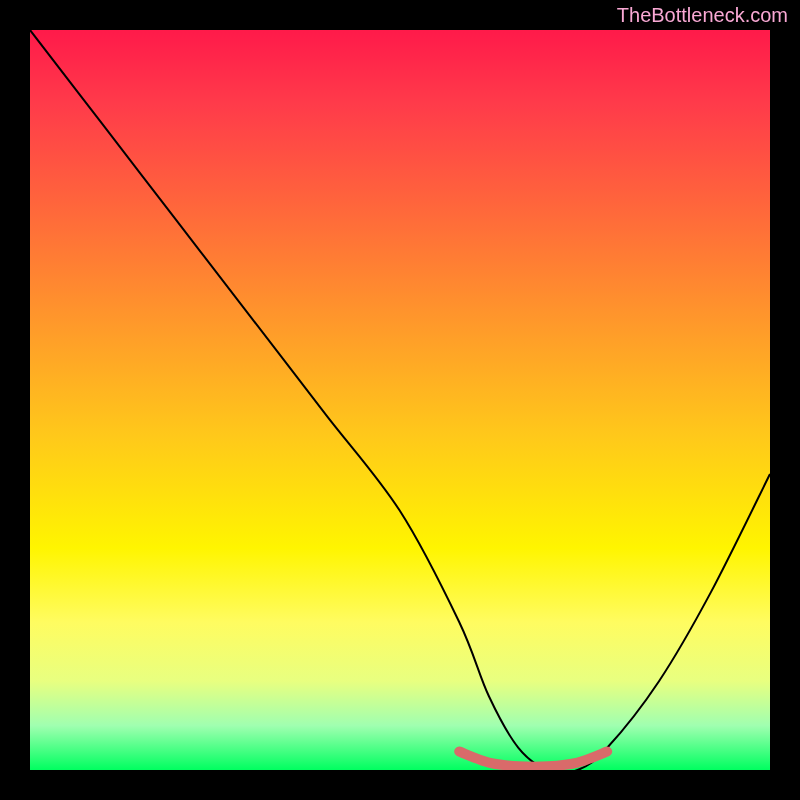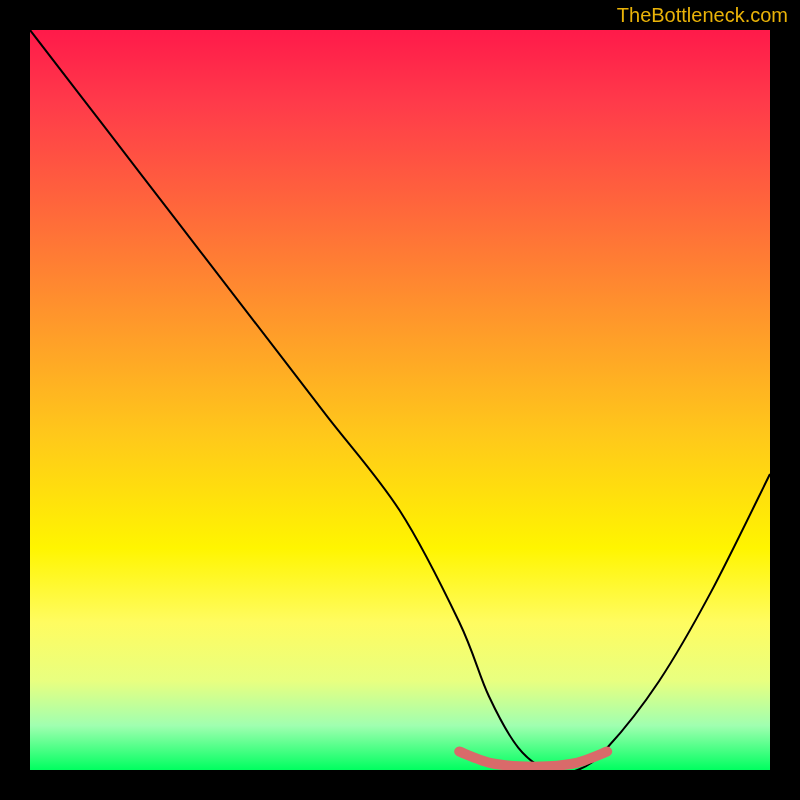--- a/index.html
+++ b/index.html
@@ -8,21 +8,21 @@
     width: 800px;
     height: 800px;
     background: #000000;
     position: relative;
     font-family: Arial, sans-serif;
   }
   .watermark {
     position: absolute;
     top: 4px;
     right: 12px;
-    color: #eab308;
+    color: #f9a8d4;
     font-size: 20px;
     font-weight: normal;
     z-index: 10;
   }
   .plot-area {
     position: absolute;
     left: 30px;
     top: 30px;
     width: 740px;
     height: 740px;

